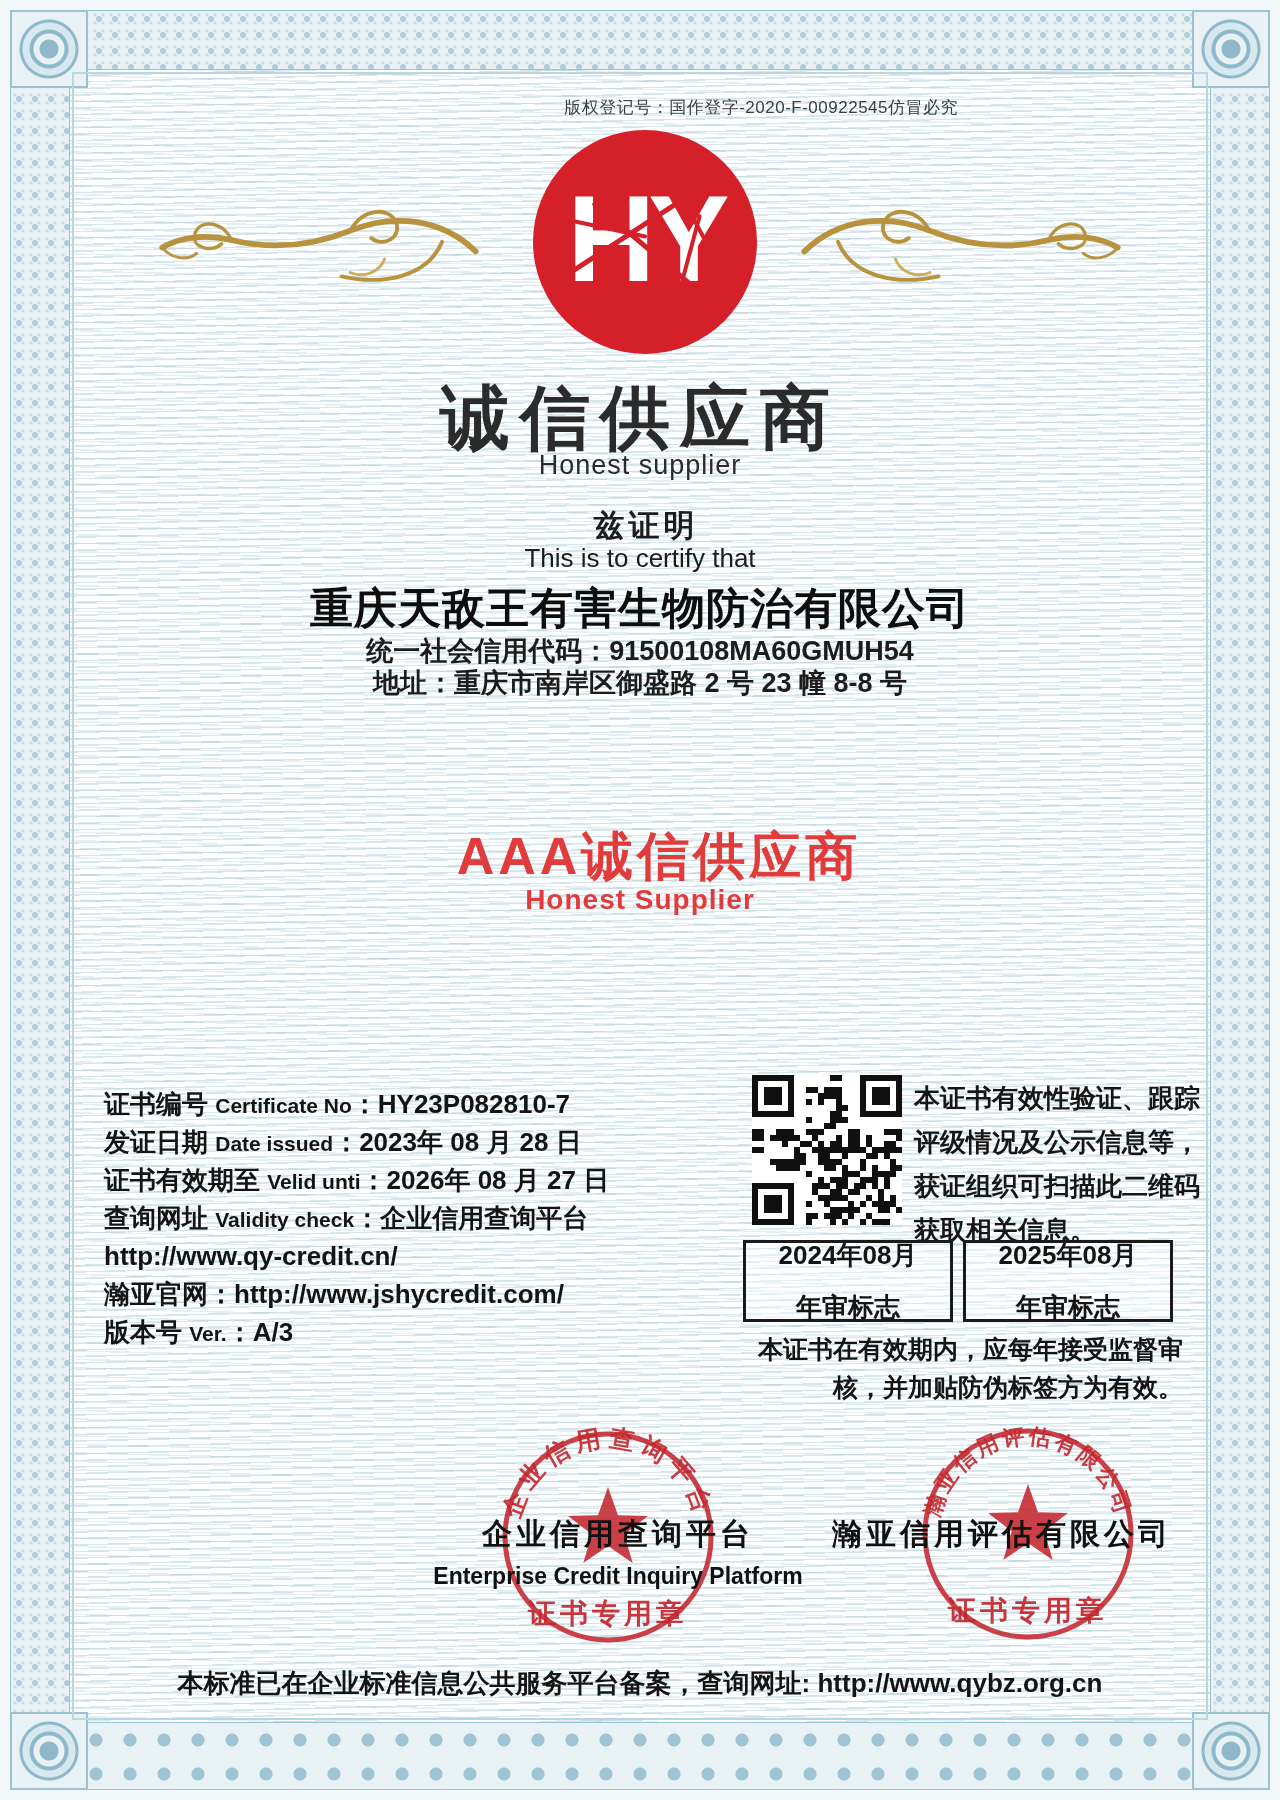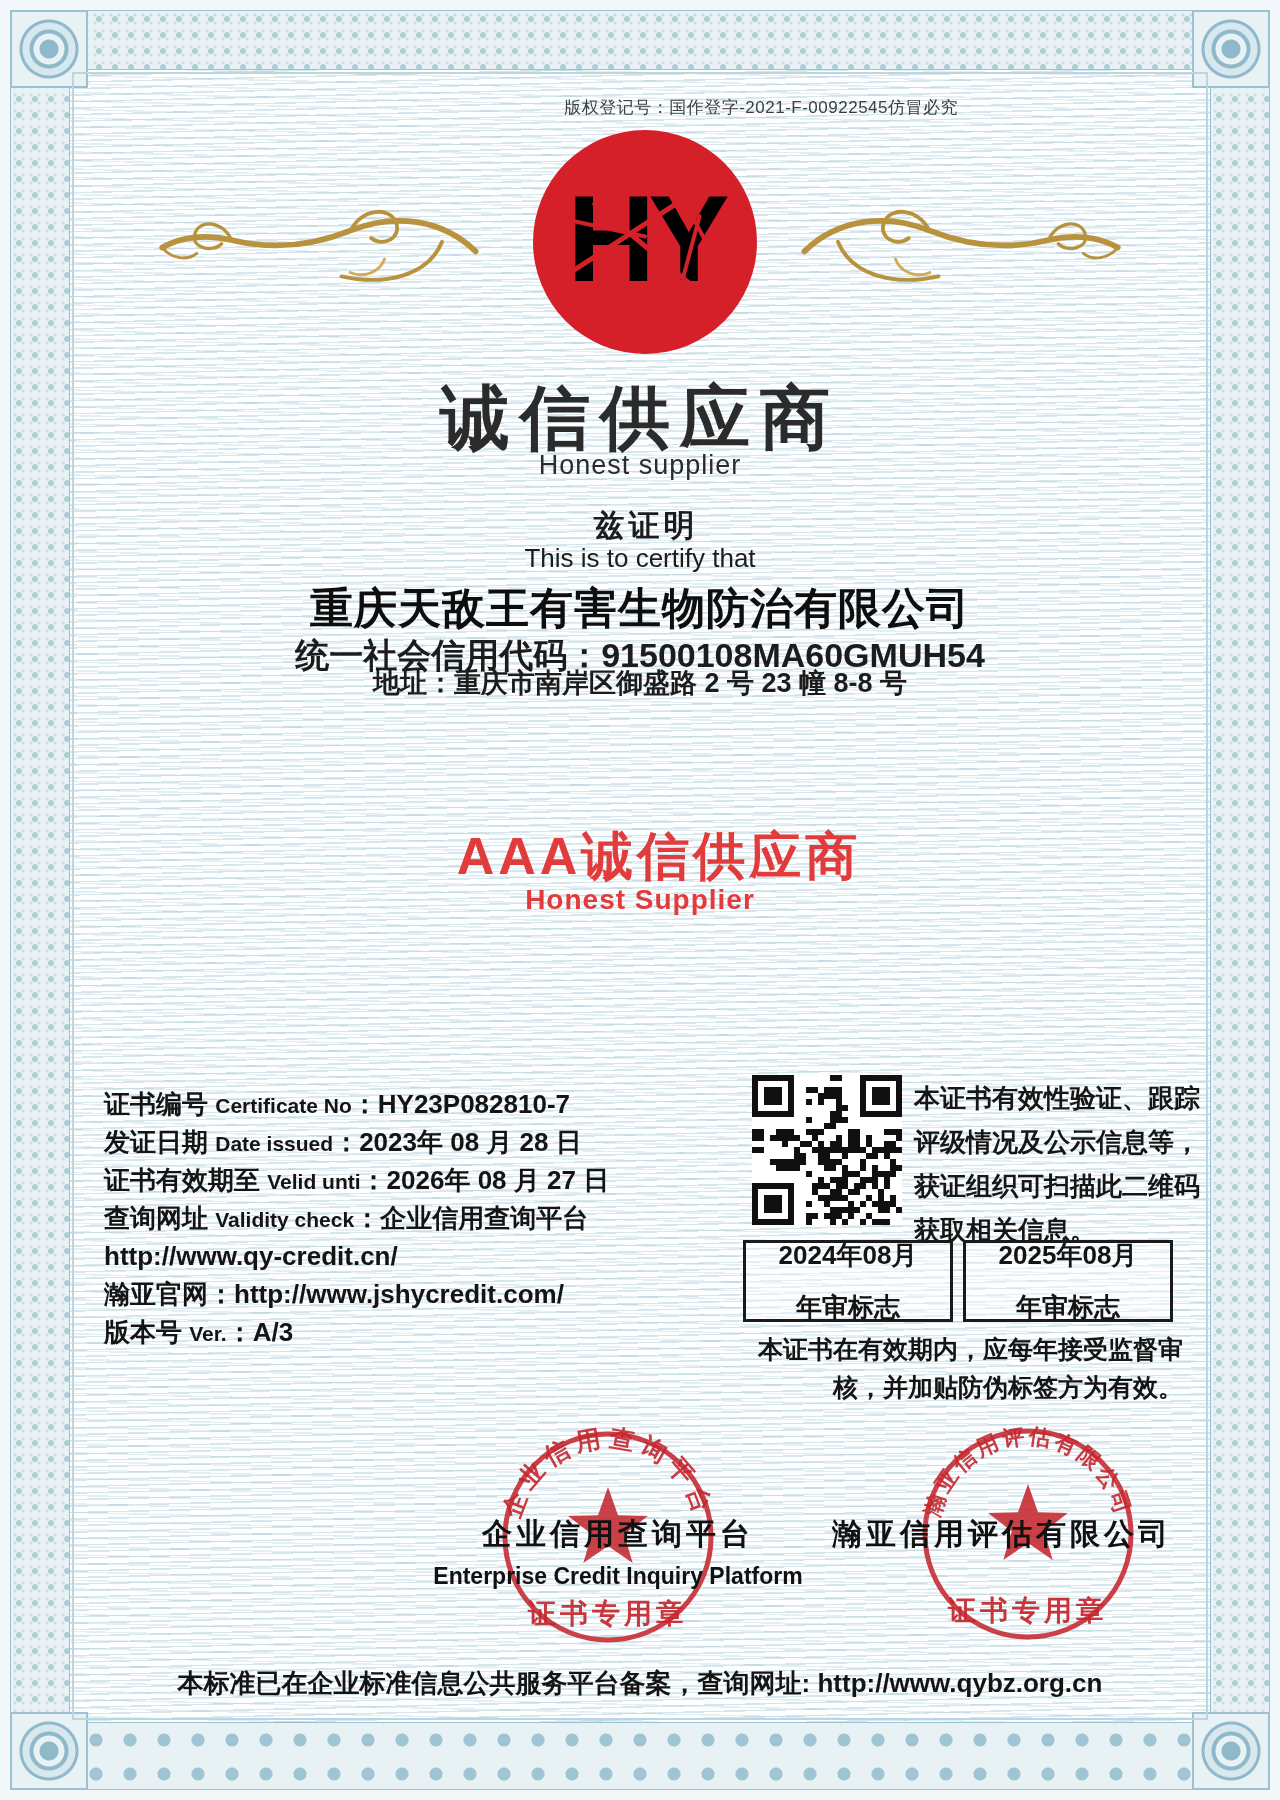--- a/index.html
+++ b/index.html
@@ -43,37 +43,37 @@
   .abs{position:absolute;z-index:3;}
   .center{left:0;right:0;text-align:center;}
   .copyright{top:96px;right:322px;font-size:17px;color:#3d3d3d;letter-spacing:0.5px;}
   
   .logo-circle{
     top:130px;left:533px;width:224px;height:224px;border-radius:50%;
     background:#d5202a;overflow:hidden;
   }
   .logo-letters{
     position:absolute;inset:0;display:flex;align-items:center;justify-content:center;
-    color:#000000;font-size:122px;font-weight:bold;letter-spacing:-7px;padding-bottom:6px;
+    color:#ffffff;font-size:122px;font-weight:bold;letter-spacing:-7px;padding-bottom:6px;
   }
   .crack{position:absolute;background:#d5202a;height:5px;border-radius:2px;}
   .crack.c1{left:22px;top:150px;width:200px;transform:rotate(-33deg);transform-origin:left center;}
   .crack.c2{left:60px;top:70px;width:150px;transform:rotate(40deg);transform-origin:left center;}
   .crack.c3{left:140px;top:48px;width:95px;transform:rotate(62deg);transform-origin:left center;height:4px;}
   .crack.c4{left:30px;top:96px;width:85px;transform:rotate(12deg);height:4px;}
   .crack.c5{left:118px;top:120px;width:78px;transform:rotate(-75deg);height:4px;}
   .flourish{top:192px;width:335px;height:115px;}
   .flourish.fl{left:150px;}
   .flourish.fr{left:795px;transform:scaleX(-1);}
   .title-zh{top:372px;font-size:70px;font-weight:600;letter-spacing:10px;color:#2b2b2b;}
   .title-en{top:450px;font-size:27px;color:#2b2b2b;letter-spacing:1px;}
   .certify-zh{top:505px;font-size:31px;font-weight:600;letter-spacing:4px;padding-left:12px;}
   .certify-en{top:543px;font-size:26px;}
   .company-name{top:580px;font-size:43px;font-weight:bold;letter-spacing:1px;color:#0e0e0e;}
-  .credit-code{top:633px;font-size:34px;font-weight:600;}
+  .credit-code{top:633px;font-size:27px;font-weight:600;}
   .address{top:665px;font-size:27px;font-weight:600;}
   .aaa-zh{top:822px;font-size:52px;font-weight:bold;color:#e23b3b;letter-spacing:4px;padding-left:38px;}
   .aaa-en{top:884px;font-size:28px;color:#e23b3b;font-weight:600;letter-spacing:1px;}
   
   .details{top:1086px;left:104px;font-size:26px;line-height:36px;font-weight:600;color:#141414;}
   .details .en{font-size:21px;font-weight:700;}
   .details .val{font-size:26px;}
   
   .qr-box{top:1075px;left:752px;width:150px;height:150px;background:#fff;}
   .qr-text{top:1076px;left:914px;width:292px;font-size:26px;line-height:44px;font-weight:600;color:#161616;}
@@ -104,21 +104,21 @@
   <div class="lace-edge lace-bottom"></div>
   <div class="lace-edge lace-left"></div>
   <div class="lace-edge lace-right"></div>
   <div class="corner tl"></div>
   <div class="corner tr"></div>
   <div class="corner bl"></div>
   <div class="corner br"></div>
   <div class="guilloche"></div>
   <div class="inner-frame"></div>
 
-  <div class="abs copyright">版权登记号：国作登字-2021-F-00922545仿冒必究</div>
+  <div class="abs copyright">版权登记号：国作登字-2020-F-00922545仿冒必究</div>
 
   <svg class="abs flourish fl" viewBox="0 0 340 120">
     <g fill="none" stroke="#b8923d" stroke-linecap="round">
       <path d="M335,62 C300,28 250,22 205,40 C160,58 120,60 80,50 C55,44 28,46 8,58" stroke-width="6"></path>
       <path d="M205,40 C215,18 245,14 252,32 C258,48 238,58 226,48" stroke-width="4"></path>
       <path d="M80,50 C72,30 46,28 42,44 C38,58 60,64 70,54" stroke-width="3.5"></path>
       <path d="M300,52 C285,88 240,98 195,88" stroke-width="4"></path>
       <path d="M8,58 C18,70 34,72 44,64" stroke-width="3"></path>
       <path d="M240,70 C235,84 218,90 204,84" stroke-width="3" stroke="#d2ab55"></path>
     </g>

